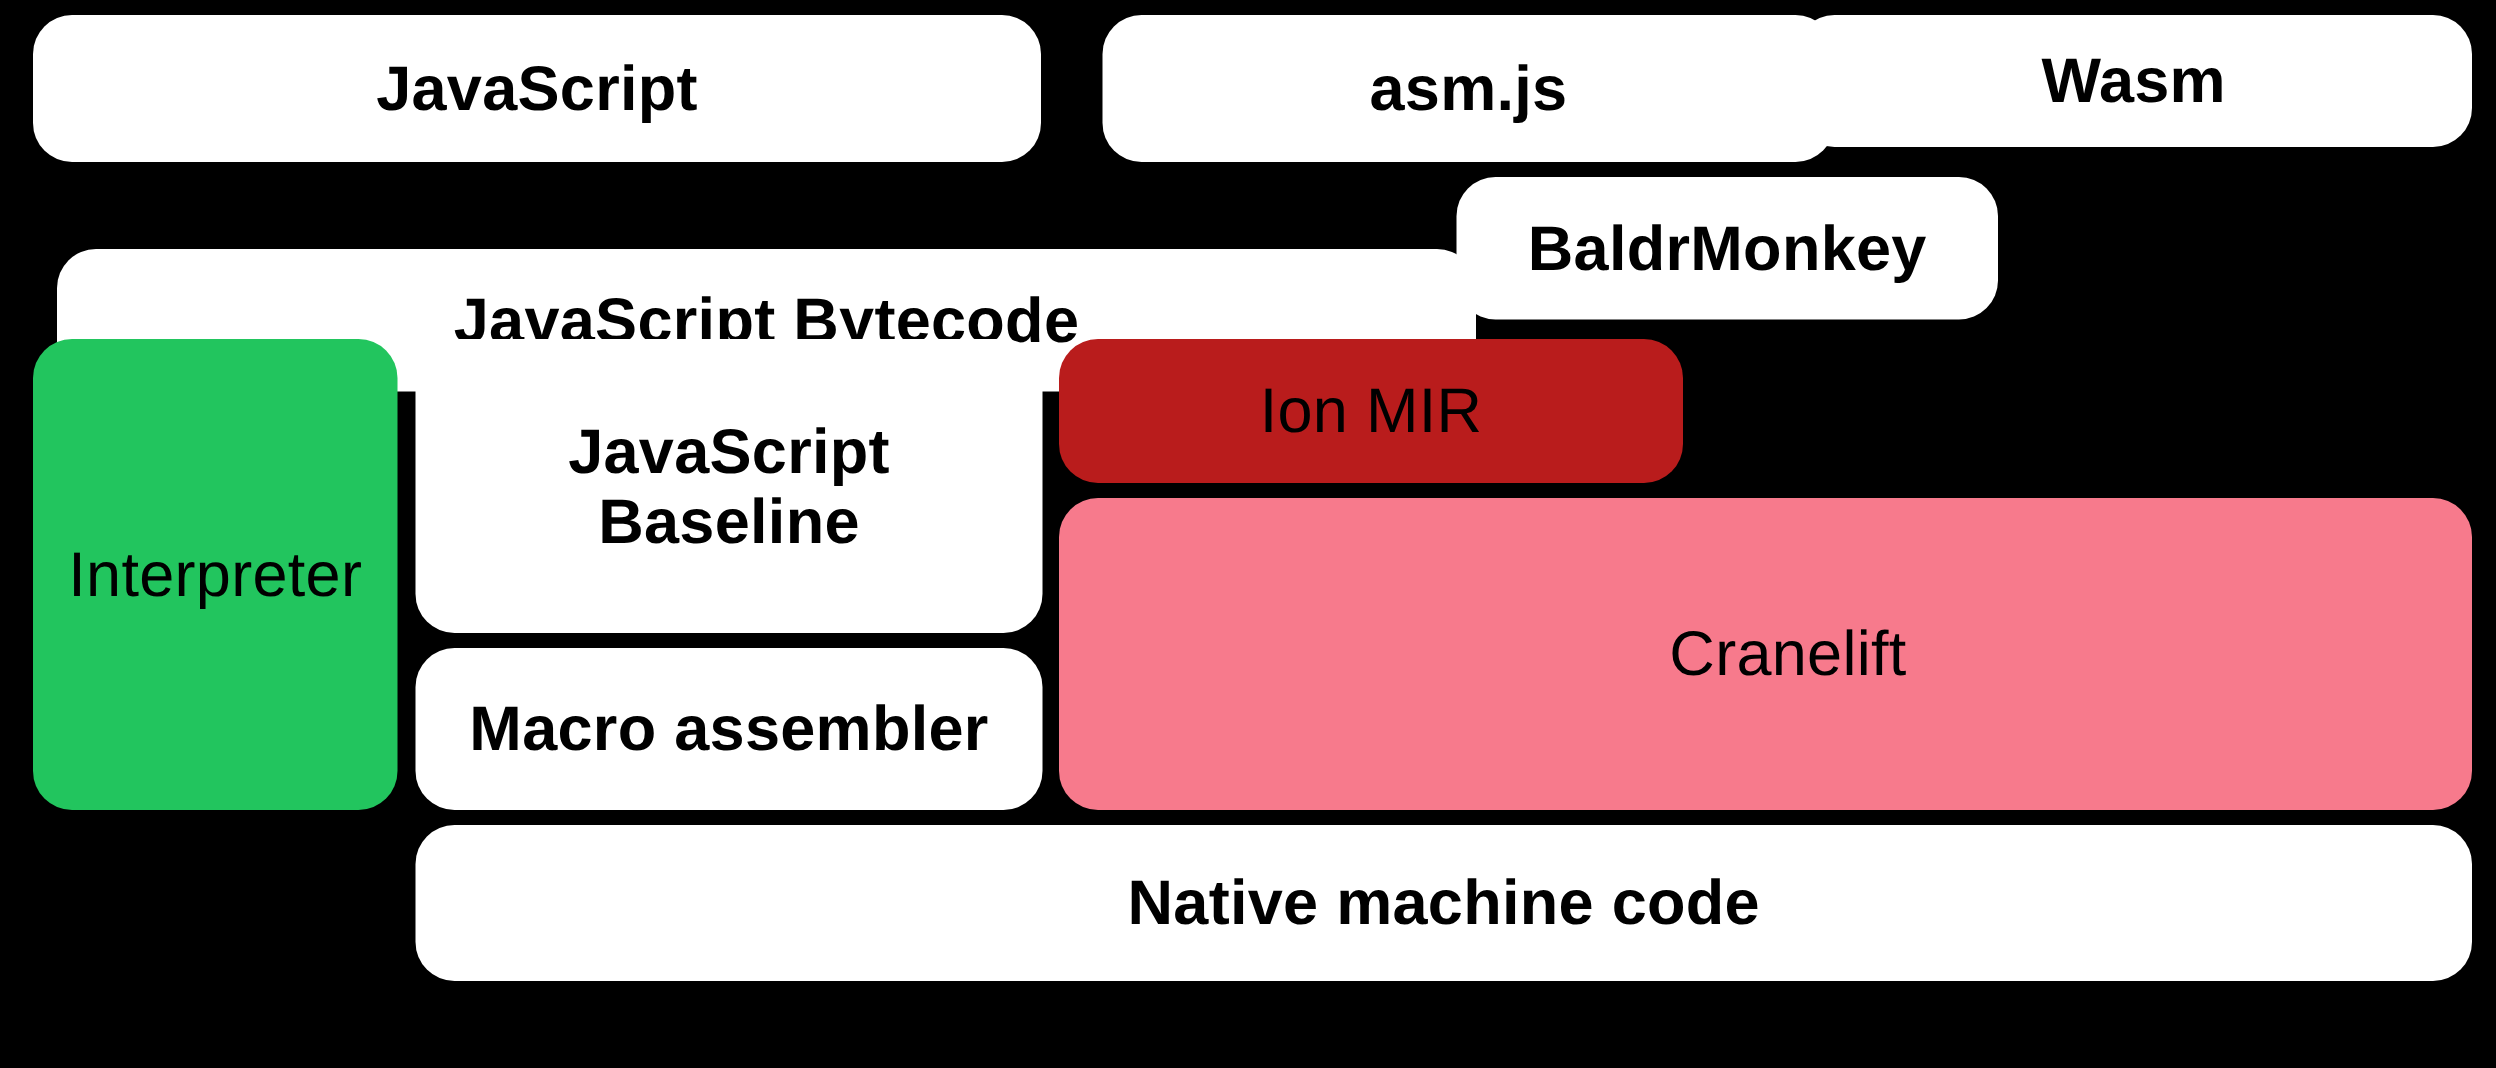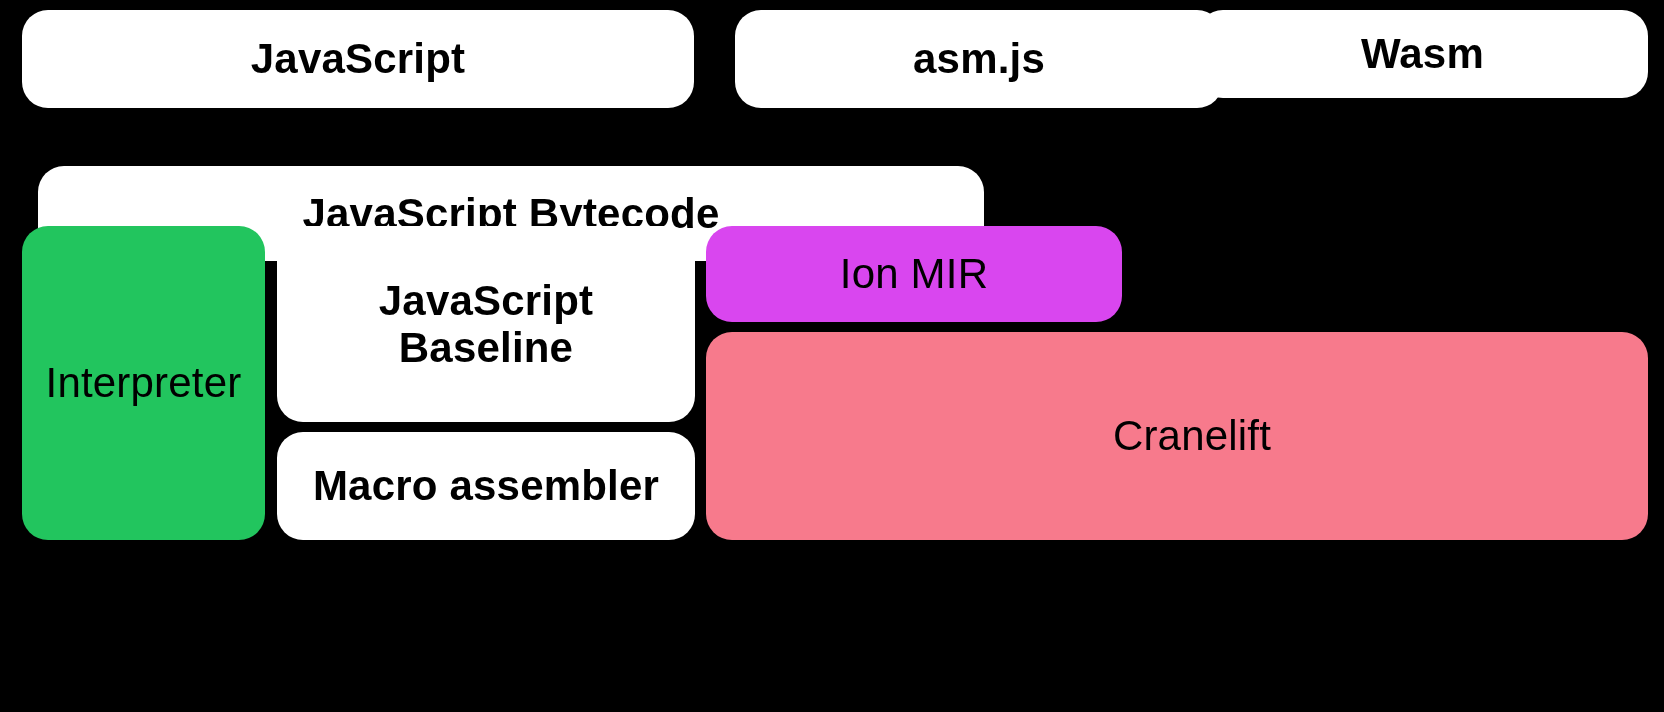--- a/index.html
+++ b/index.html
@@ -26,21 +26,21 @@
     color: #000000;
     font-size: 42px;
     line-height: 1.12;
     font-weight: 400;
     letter-spacing: 0.2px;
     white-space: pre-line;
     padding: 4px 10px;
   }
   .fill-white { background: #ffffff; font-weight: bold; }
   .fill-grey  { background: #22c55e; }
-  .fill-green { background: #d946ef; text-align: right; }
+  .fill-green { background: #b91c1c; text-align: right; }
   .fill-pink  { background: #f77a8c; }
 
   
   #n-javascript      { left: 22px;   top: 10px;  width: 672px;  height: 98px; }
   #n-asmjs           { left: 704px;  top: 10px;  width: 488px;  height: 98px; margin-left: 31px; }
   #n-wasm            { left: 1197px; top: 10px;  width: 451px;  height: 88px; }
 
   
   #n-js-bytecode     { left: 38px;   top: 118px; width: 946px;  height: 95px; margin-top: 48px; }
   #n-baldrmonkey     { left: 971px;  top: 118px; width: 361px;  height: 95px; }
@@ -61,26 +61,28 @@
 <div id="stage">
 
   <div class="node fill-white" id="n-javascript">JavaScript</div>
 
   <div class="node fill-white" id="n-asmjs">asm.js</div>
 
   <div class="node fill-white" id="n-wasm">Wasm</div>
 
   <div class="node fill-white" id="n-js-bytecode">JavaScript Bytecode</div>
 
+  <div class="node fill-white" id="n-baldrmonkey">BaldrMonkey</div>
 
   <div class="node fill-grey" id="n-interpreter">Interpreter</div>
 
   <div class="node fill-white" id="n-js-baseline">JavaScript
 Baseline</div>
 
   <div class="node fill-white" id="n-macro-assembler">Macro assembler</div>
 
   <div class="node fill-green" id="n-ion-mir">Ion MIR</div>
 
   <div class="node fill-pink" id="n-cranelift">Cranelift</div>
 
+  <div class="node fill-white" id="n-native-machine-code">Native machine code</div>
 
 </div>
 
 </body></html>

